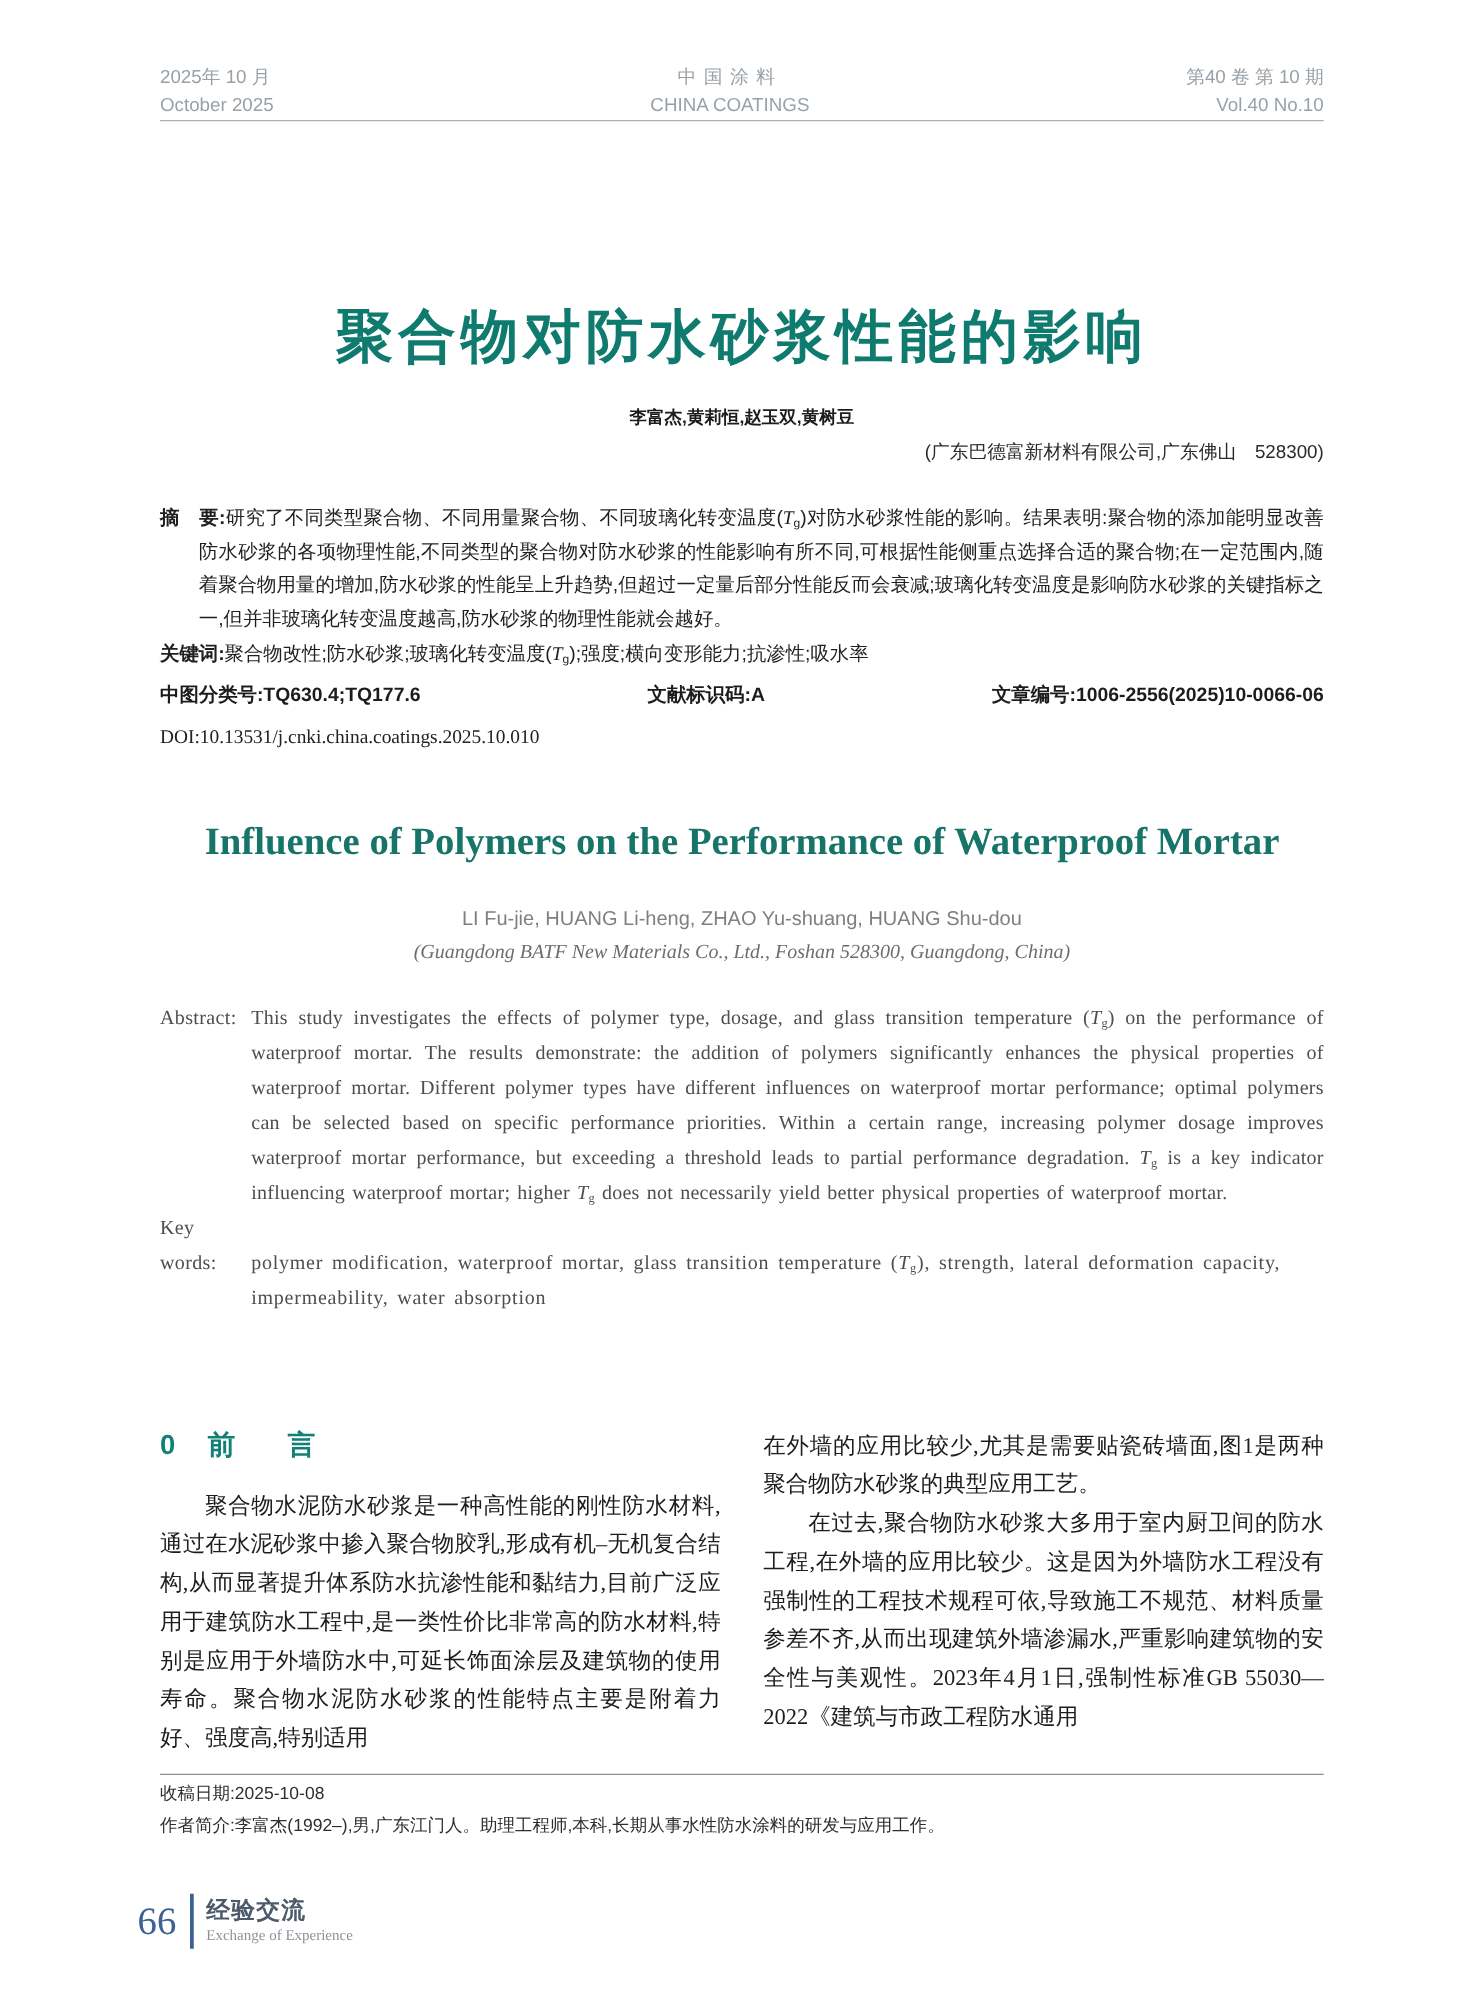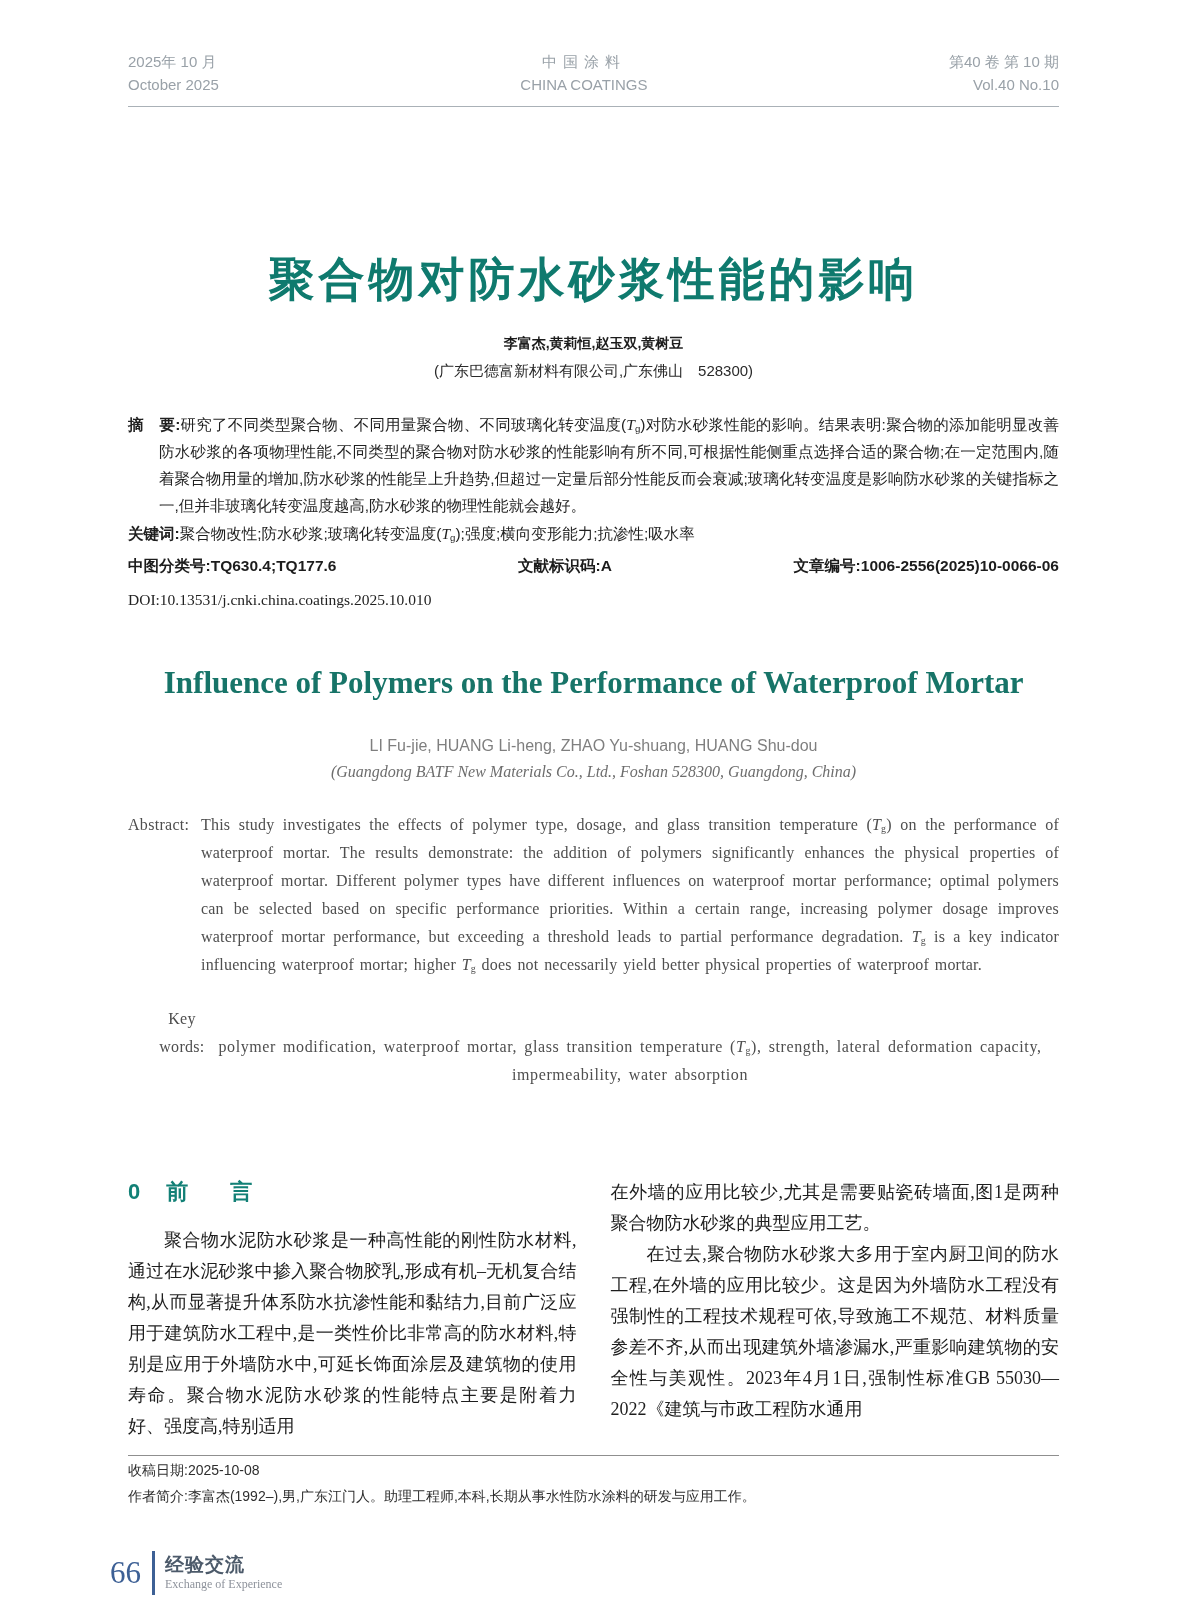--- a/index.html
+++ b/index.html
@@ -15,21 +15,20 @@
     color: #212121;
   }
   .content { padding: 0 128px; }
 
   
   .jheader {
     display: flex;
     justify-content: space-between;
     align-items: flex-end;
     padding-top: 50px;
-    padding-bottom: 10px;
     border-bottom: 1px solid #aab1b7;
     color: #99a1a8;
     font-family: "Liberation Sans", "DejaVu Sans", sans-serif;
     font-size: 15px;
     line-height: 23px;
   }
   .jheader .cell-center { text-align: center; }
   .jheader .cell-center .cn { letter-spacing: 6px; }
   .jheader .cell-right { text-align: right; }
 
@@ -46,21 +45,21 @@
   .authors-cn {
     margin-top: 24px;
     text-align: center;
     font-family: "Liberation Sans", "DejaVu Sans", sans-serif;
     font-weight: 700;
     font-size: 14px;
     color: #1c1c1c;
   }
   .affil-cn {
     margin-top: 9px;
-    text-align: center;
+    text-align: right;
     font-family: "Liberation Sans", "DejaVu Sans", sans-serif;
     font-size: 15px;
     color: #2a2a2a;
   }
 
   
   .abstract-cn {
     margin-top: 30px;
     font-family: "Liberation Sans", "DejaVu Sans", sans-serif;
     font-size: 15.5px;
@@ -125,21 +124,21 @@
   .abstract-en, .keywords-en {
     margin-top: 30px;
     font-size: 16px;
     line-height: 28px;
     text-align: justify;
     color: #4e4e4e;
     letter-spacing: 0.2px;
     word-spacing: 1.5px;
     padding-left: 73px;
   }
-  .keywords-en { margin-top: 26px; text-align: center; word-spacing: 2.5px; letter-spacing: 0.6px; }
+  .keywords-en { margin-top: 0; text-align: left; word-spacing: 2.5px; letter-spacing: 0.6px; }
   .abstract-en .label, .keywords-en .label {
     display: inline-block;
     width: 73px;
     margin-left: -73px;
     letter-spacing: 0.3px;
   }
 
   
   .body-cols {
     display: flex;

